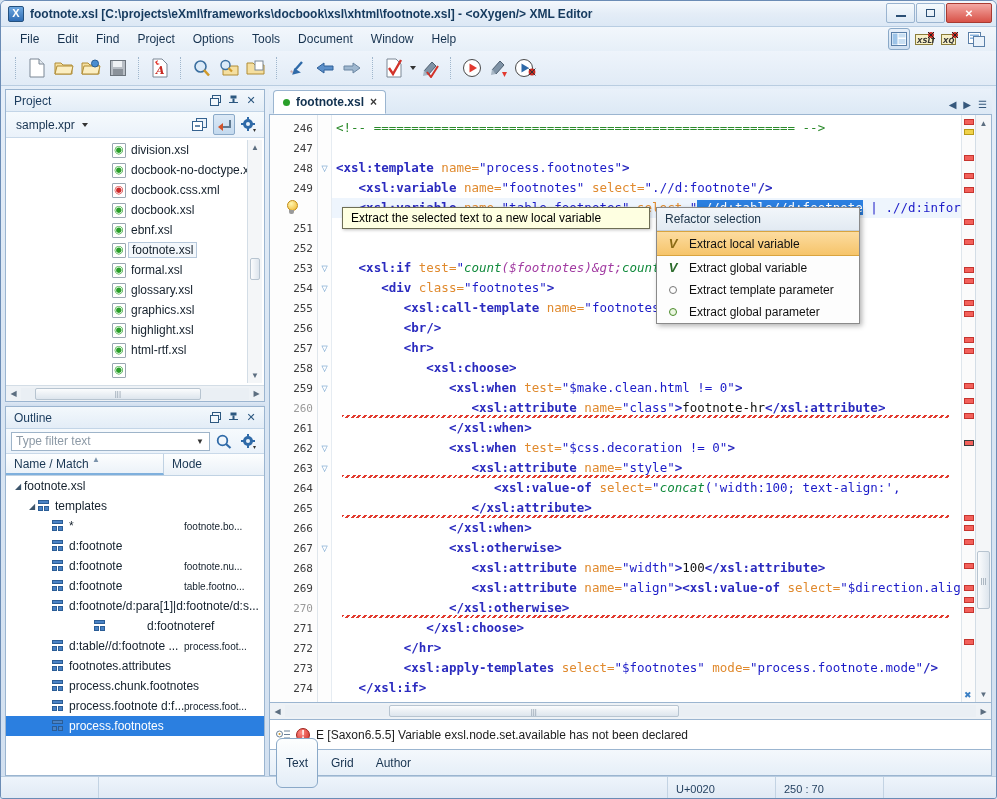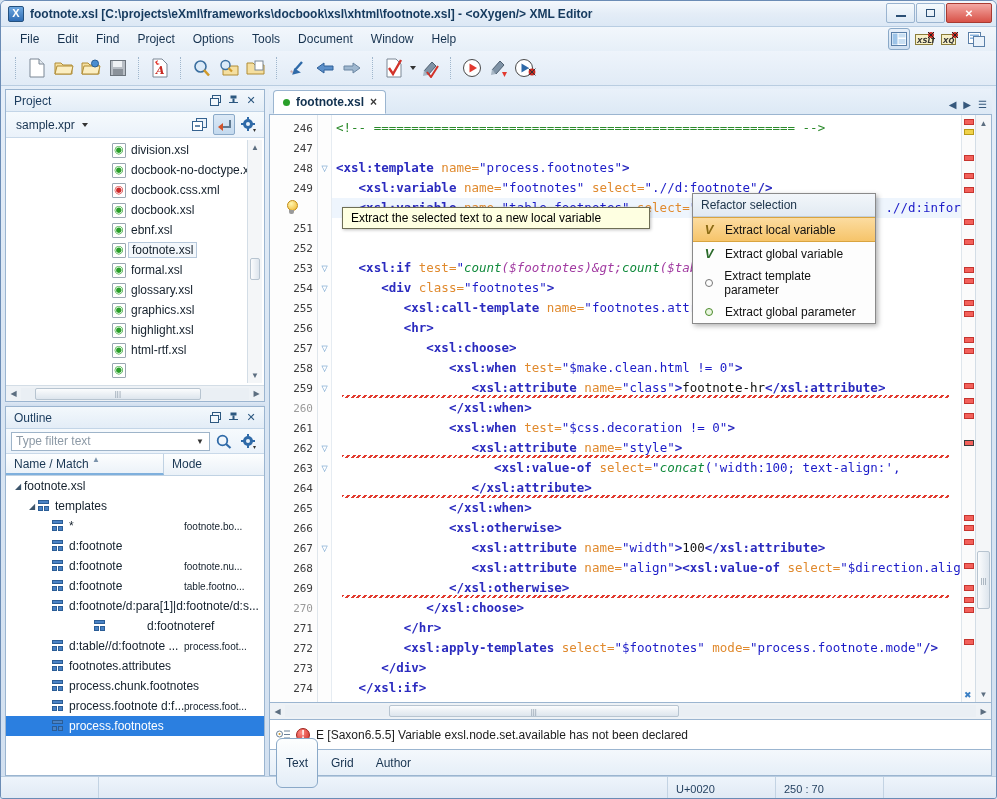--- a/index.html
+++ b/index.html
@@ -913,38 +913,38 @@
               <div class="cline"><span class="cmt">&lt;!-- ======================================================== --&gt;</span></div>
               <div class="cline"></div>
               <div class="cline"><span class="tag">&lt;xsl:template </span><span class="att">name=</span><span class="val">"process.footnotes"</span><span class="tag">&gt;</span></div>
               <div class="cline"><span class="tag">   &lt;xsl:variable </span><span class="att">name=</span><span class="val">"footnotes" </span><span class="att">select=</span><span class="val">".//d:footnote"</span><span class="tag">/&gt;</span></div>
               <div class="cline hl"><span class="tag">   &lt;xsl:variable </span><span class="att">name=</span><span class="val">"table.footnotes" </span><span class="att">select=</span><span class="val">"</span><span class="sel-hl">.//d:table//d:footnote</span><span class="val"> | </span><span class="val">.//d:informaltable</span></div>
               <div class="cline"></div>
               <div class="cline"></div>
               <div class="cline"><span class="tag">   &lt;xsl:if </span><span class="att">test=</span><span class="val">"</span><span class="fn">count</span><span class="vr">($footnotes)&amp;gt;</span><span class="fn">count</span><span class="vr">($tab</span></div>
               <div class="cline"><span class="tag">      &lt;div </span><span class="att">class=</span><span class="val">"footnotes"</span><span class="tag">&gt;</span></div>
               <div class="cline"><span class="tag">         &lt;xsl:call-template </span><span class="att">name=</span><span class="val">"footnotes.attrib</span></div>
+              <div class="cline"><span class="tag">         &lt;br/&gt;</span></div>
               <div class="cline"><span class="tag">         &lt;hr&gt;</span></div>
               <div class="cline"><span class="tag">            &lt;xsl:choose&gt;</span></div>
               <div class="cline" style="text-decoration: none; border-bottom: 0px; position: relative;"><span class="tag">               &lt;xsl:when </span><span class="att">test=</span><span class="val">"$make.clean.html != 0"</span><span class="tag">&gt;</span><span style="position: absolute; left: 10px; right: 12px; height: 3px; background: repeating-linear-gradient(135deg, rgb(226, 58, 46) 0px, rgb(226, 58, 46) 2px, transparent 2px, transparent 4px); margin-top: 17px; display: block;"></span></div>
               <div class="cline"><span class="tag">                  &lt;xsl:attribute </span><span class="att">name=</span><span class="val">"class"</span><span class="tag">&gt;</span><span class="txt">footnote-hr</span><span class="tag">&lt;/xsl:attribute&gt;</span></div>
               <div class="cline"><span class="tag">               &lt;/xsl:when&gt;</span></div>
               <div class="cline" style="text-decoration: none; border-bottom: 0px; position: relative;"><span class="tag">               &lt;xsl:when </span><span class="att">test=</span><span class="val">"$css.decoration != 0"</span><span class="tag">&gt;</span><span style="position: absolute; left: 10px; right: 12px; height: 3px; background: repeating-linear-gradient(135deg, rgb(226, 58, 46) 0px, rgb(226, 58, 46) 2px, transparent 2px, transparent 4px); margin-top: 17px; display: block;"></span></div>
               <div class="cline"><span class="tag">                  &lt;xsl:attribute </span><span class="att">name=</span><span class="val">"style"</span><span class="tag">&gt;</span></div>
               <div class="cline" style="text-decoration: none; border-bottom: 0px; position: relative;"><span class="tag">                     &lt;xsl:value-of </span><span class="att">select=</span><span class="val">"</span><span class="fn">concat</span><span class="val">('width:100; text-align:',</span><span style="position: absolute; left: 10px; right: 12px; height: 3px; background: repeating-linear-gradient(135deg, rgb(226, 58, 46) 0px, rgb(226, 58, 46) 2px, transparent 2px, transparent 4px); margin-top: 17px; display: block;"></span></div>
               <div class="cline"><span class="tag">                  &lt;/xsl:attribute&gt;</span></div>
               <div class="cline"><span class="tag">               &lt;/xsl:when&gt;</span></div>
               <div class="cline"><span class="tag">               &lt;xsl:otherwise&gt;</span></div>
               <div class="cline"><span class="tag">                  &lt;xsl:attribute </span><span class="att">name=</span><span class="val">"width"</span><span class="tag">&gt;</span><span class="txt">100</span><span class="tag">&lt;/xsl:attribute&gt;</span></div>
               <div class="cline" style="text-decoration: none; border-bottom: 0px; position: relative;"><span class="tag">                  &lt;xsl:attribute </span><span class="att">name=</span><span class="val">"align"</span><span class="tag">&gt;&lt;xsl:value-of </span><span class="att">select=</span><span class="val">"$direction.align.start"</span><span style="position: absolute; left: 10px; right: 12px; height: 3px; background: repeating-linear-gradient(135deg, rgb(226, 58, 46) 0px, rgb(226, 58, 46) 2px, transparent 2px, transparent 4px); margin-top: 17px; display: block;"></span></div>
               <div class="cline"><span class="tag">               &lt;/xsl:otherwise&gt;</span></div>
               <div class="cline"><span class="tag">            &lt;/xsl:choose&gt;</span></div>
               <div class="cline"><span class="tag">         &lt;/hr&gt;</span></div>
               <div class="cline"><span class="tag">         &lt;xsl:apply-templates </span><span class="att">select=</span><span class="val">"$footnotes" </span><span class="att">mode=</span><span class="val">"process.footnote.mode"</span><span class="tag">/&gt;</span></div>
-              <div class="cline"><span class="tag">      &lt;/div&gt;</span></div>
               <div class="cline"><span class="tag">   &lt;/xsl:if&gt;</span></div>
             </div>
         </div>
         <div class="overview">
           <div id="omarks">
               <div class="omark " style="top: 4px;"></div>
               <div class="omark yellow" style="top: 14px;"></div>
               <div class="omark " style="top: 40px;"></div>
               <div class="omark " style="top: 58px;"></div>
               <div class="omark " style="top: 72px;"></div>
@@ -1013,21 +1013,21 @@
     <div class="sb-cell" style="flex:1;"></div>
     <div class="sb-cell" style="width:108px;">U+0020</div>
     <div class="sb-cell" style="width:108px;">250 : 70</div>
     <div class="sb-cell" style="width:112px;border-right:none;"></div>
   </div>
 
   <div class="tooltip" style="left:341px; top:206px; width:308px;">
     <span>Extract the selected text to a new local variable</span>
   </div>
 
-  <div class="refmenu" style="left:655px; top:192px; width:184px;margin-left:36px;">
+  <div class="refmenu" style="left:655px; top:206px; width:204px;">
     <div class="refmenu-title">Refactor selection</div>
     <div class="refmenu-item sel">
       <span class="ri-v">V</span>
       <span>Extract local variable</span>
     </div>
     <div class="refmenu-item">
       <span class="ri-v" style="color:#2a6a2a;">V</span>
       <span>Extract global variable</span>
     </div>
     <div class="refmenu-item">

